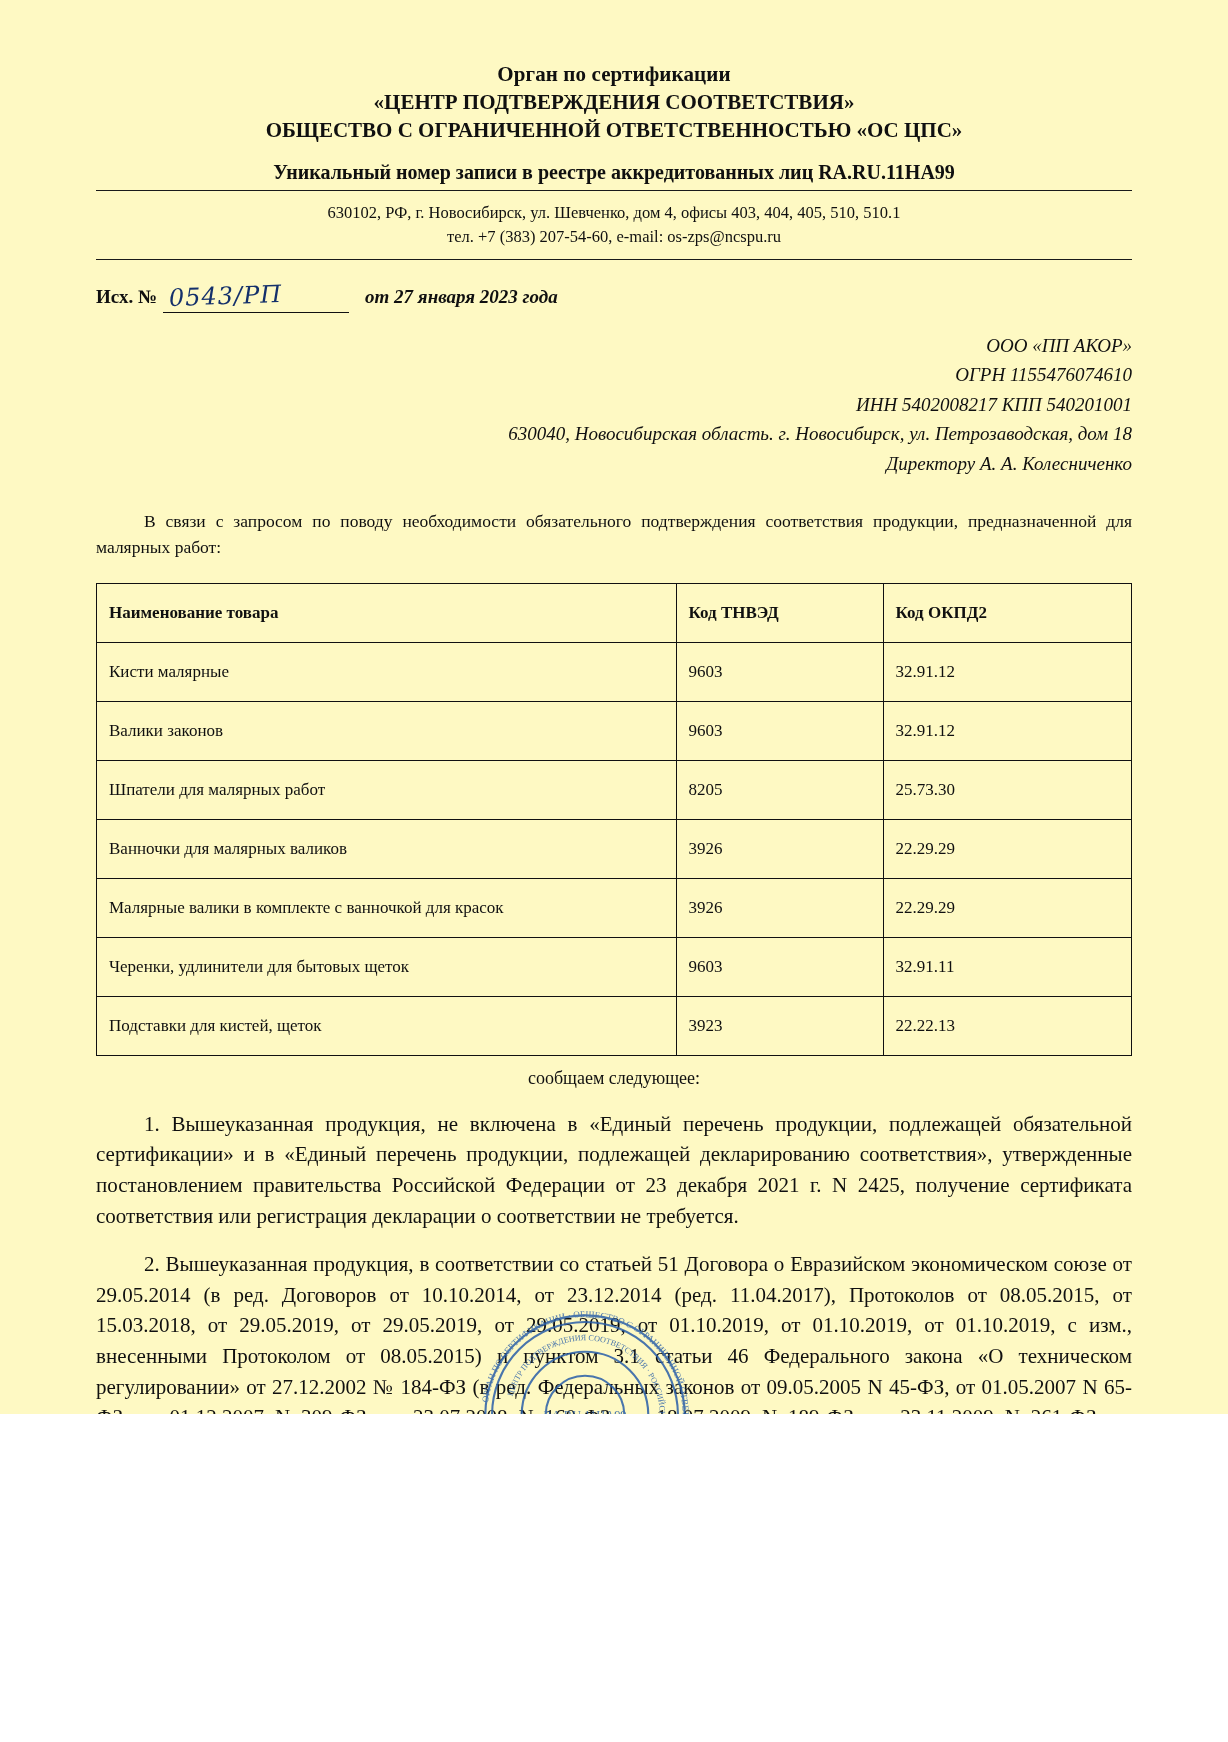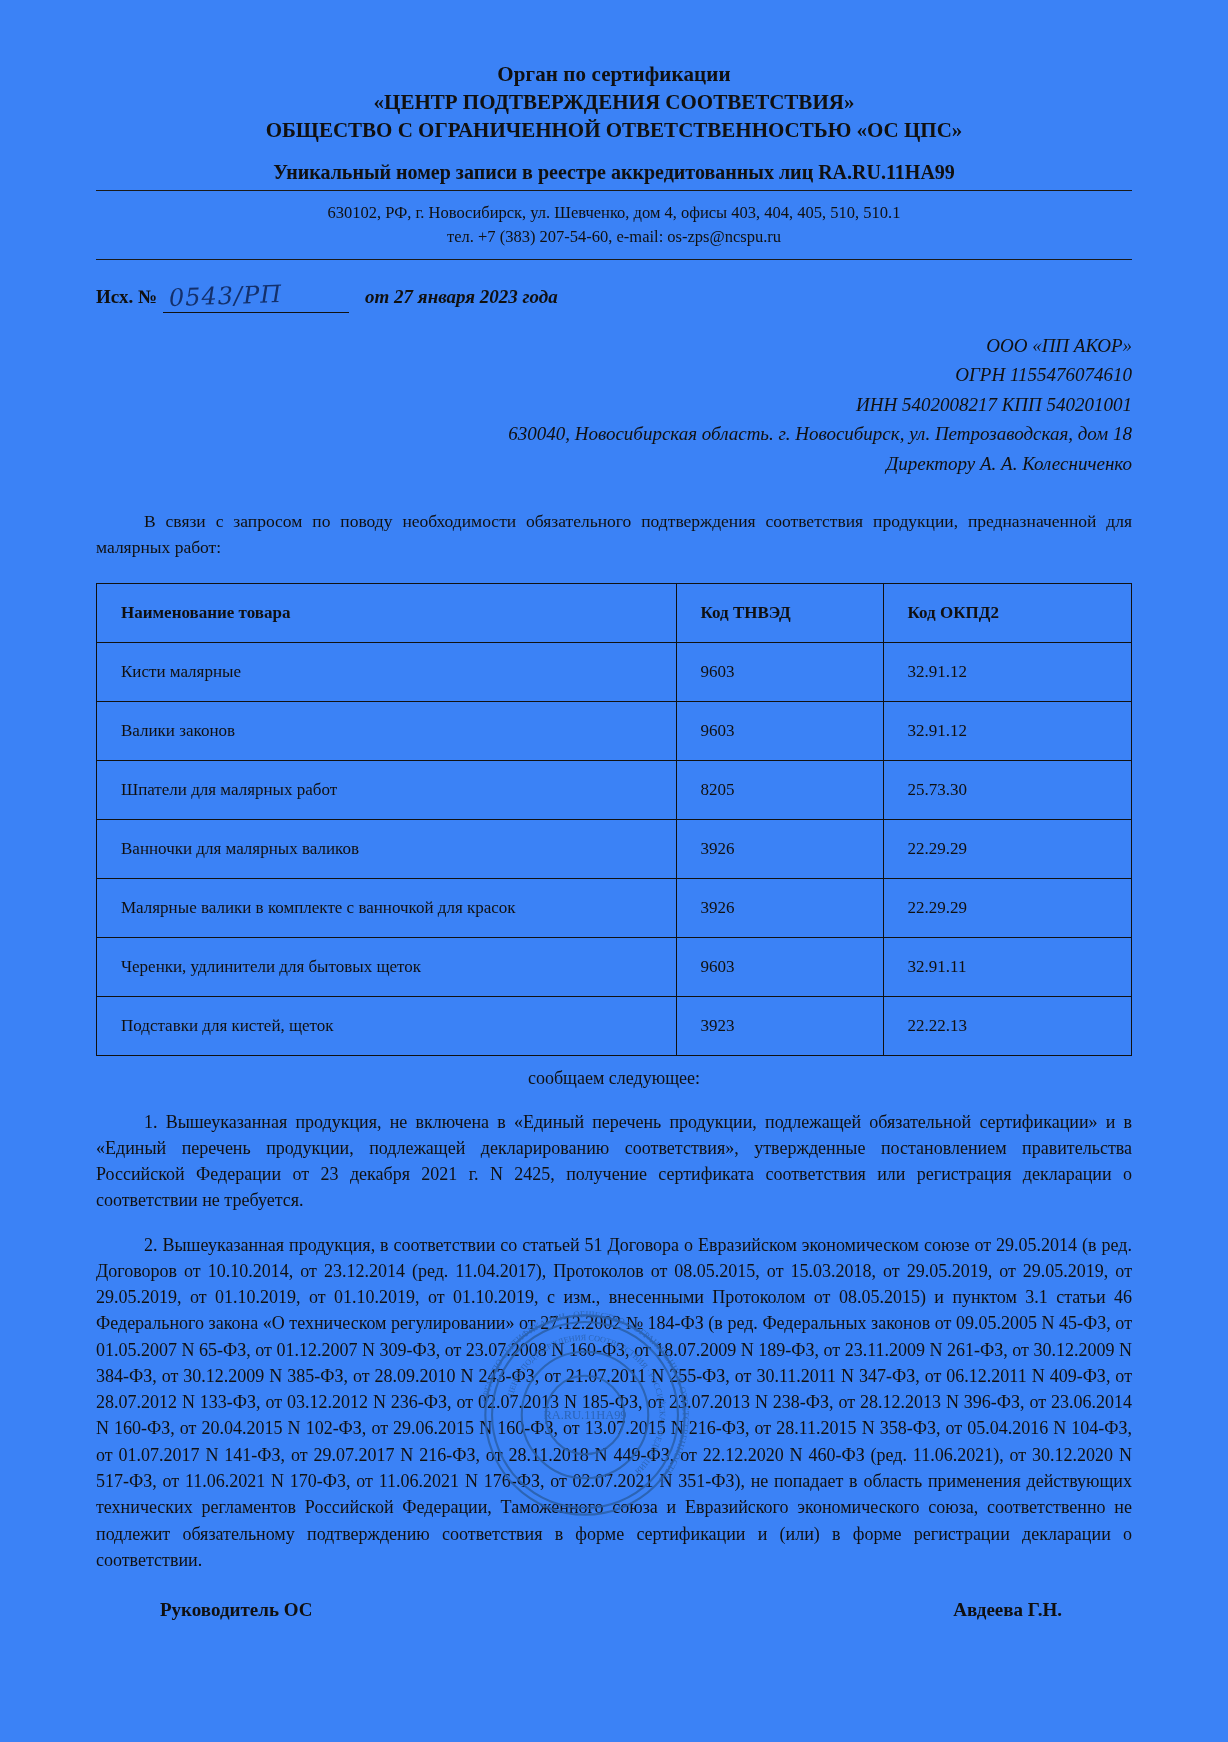--- a/index.html
+++ b/index.html
@@ -3,23 +3,23 @@
 <meta charset="utf-8">
 <style>
   html, body {
     margin: 0;
     padding: 0;
     background: #ffffff;
   }
   .page {
     position: relative;
     width: 1228px;
-    height: 1742px;
+    height: 1414px;
     margin: 0 auto;
-    background: #3b82f6;
+    background: #fef9c3;
     font-family: "Liberation Serif", serif;
     color: #101010;
     box-sizing: border-box;
     padding: 62px 96px 20px 96px;
     overflow: hidden;
   }
 
   
   .hdr {
     text-align: center;
@@ -98,40 +98,40 @@
 
   
   table.goods {
     margin-top: 22px;
     width: 100%;
     border-collapse: collapse;
     font-size: 17px;
   }
   table.goods th, table.goods td {
     border: 1.3px solid #111;
-    padding: 13px 10px 13px 24px;
+    padding: 13px 10px 13px 12px;
     text-align: left;
     vertical-align: middle;
     height: 32px;
   }
   table.goods th { font-weight: bold; }
   table.goods col.c1 { width: 56%; }
   table.goods col.c2 { width: 20%; }
   table.goods col.c3 { width: 24%; }
 
   .report-line {
     text-align: center;
     font-size: 18px;
     margin-top: 12px;
   }
 
   
   .para {
     margin-top: 20px;
-    font-size: 18px;
+    font-size: 21px;
     line-height: 1.46;
     text-align: justify;
     text-indent: 48px;
   }
   .para.p2 { margin-top: 18px; }
 
   
   .sign {
     margin-top: 26px;
     display: flex;

